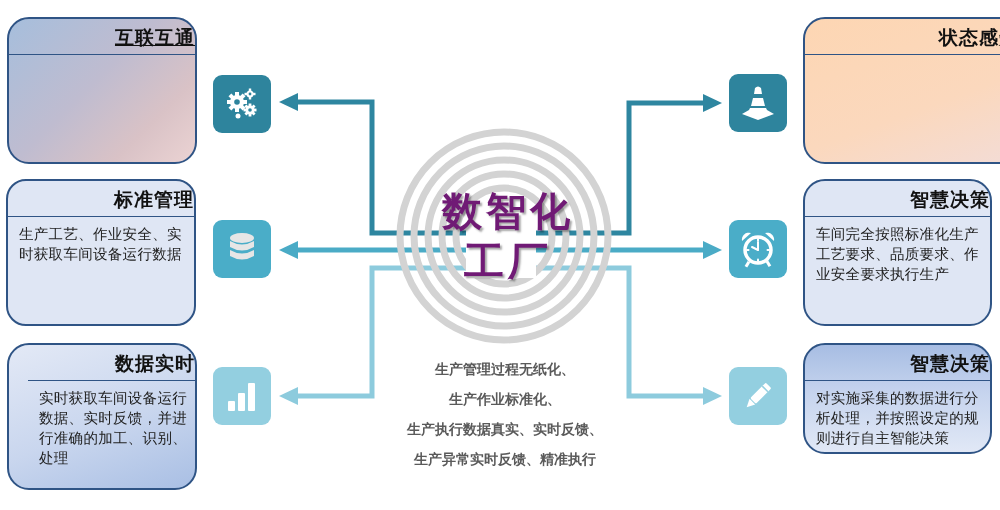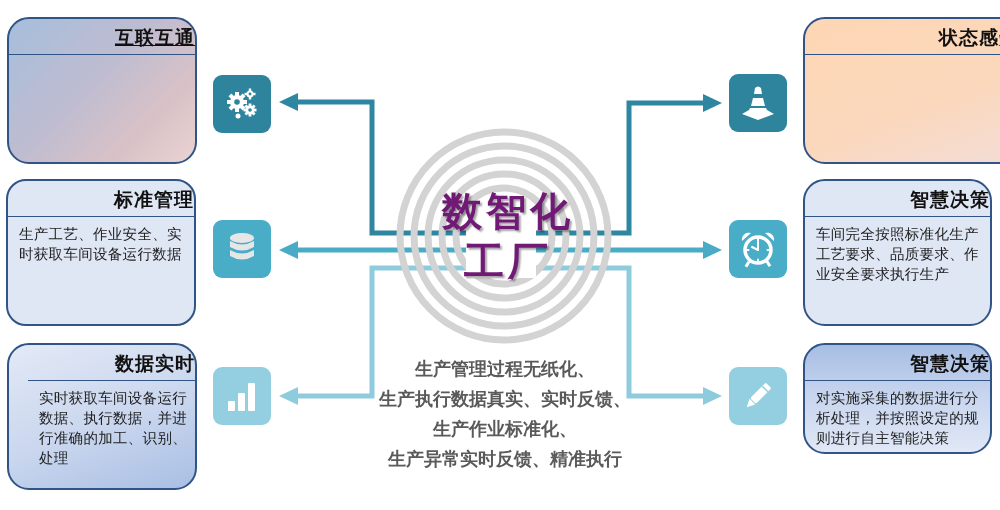--- a/index.html
+++ b/index.html
@@ -23,21 +23,21 @@
   .icon { position:absolute; width:58px; height:58px; border-radius:9px; display:flex;
           align-items:center; justify-content:center; }
   .i-dark { background:#2e849d; }
   .i-mid { background:#4aadc8; }
   .i-light { background:#93cfe0; }
   #wires { position:absolute; left:0; top:0; }
   .center-title { position:absolute; left:440px; width:136px; text-align:center; color:#701a75;
                   font-weight:bold; font-size:40px; letter-spacing:4px;
                   text-shadow:2px 2px 2px rgba(0,0,0,0.35); }
   .bullets { position:absolute; left:360px; top:354px; width:290px; text-align:center; }
-  .bullets div { font-size:18px; font-weight:bold; color:#5a5a5a; height:30px; line-height:30px; }
+  .bullets div { font-size:14px; font-weight:bold; color:#5a5a5a; height:30px; line-height:30px; }
 </style>
 </head>
 <body>
 
 <svg id="wires" width="1000" height="510">
   <defs>
     <marker id="ah-dark" markerWidth="10" markerHeight="10" refX="9" refY="5" orient="auto" markerUnits="userSpaceOnUse">
       <path d="M0,0 L10,5 L0,10 Z" fill="#2e86a0"></path>
     </marker>
   </defs>
@@ -66,35 +66,35 @@
     <circle cx="504" cy="236" r="48"></circle>
   </g>
   <rect x="466" y="226" width="70" height="52" fill="#ffffff"></rect>
 </svg>
 
 <div class="center-title" style="top:184px;">数智化</div>
 <div class="center-title" style="top:234px;">工厂</div>
 
 <div class="bullets">
   <div>生产管理过程无纸化、</div>
+  <div>生产作业标准化、</div>
   <div>生产执行数据真实、实时反馈、</div>
-  <div>生产作业标准化、</div>
   <div>生产异常实时反馈、精准执行</div>
 </div>
 
 <div class="card c-l1">
   <div class="card-title" style="text-decoration:underline;">互联互通</div>
 </div>
 <div class="card c-l2">
   <div class="card-title">标准管理</div>
   <div class="card-body">生产工艺、作业安全、实时获取车间设备运行数据</div>
 </div>
 <div class="card c-l3">
   <div class="card-title">数据实时</div>
-  <div class="card-body">实时获取车间设备运行数据、执行数据，并进行准确的加工、识别、处理</div>
+  <div class="card-body">实时获取车间设备运行数据、实时反馈，并进行准确的加工、识别、处理</div>
 </div>
 
 <div class="card c-r1">
   <div class="card-title">状态感知</div>
 </div>
 <div class="card c-r2">
   <div class="card-title">智慧决策</div>
   <div class="card-body">车间完全按照标准化生产工艺要求、品质要求、作业安全要求执行生产</div>
 </div>
 <div class="card c-r3">

